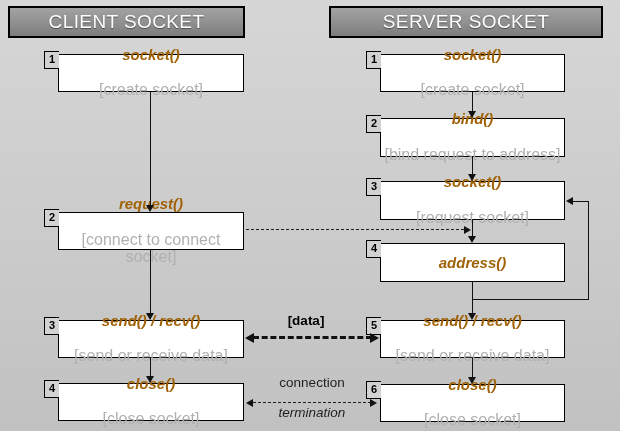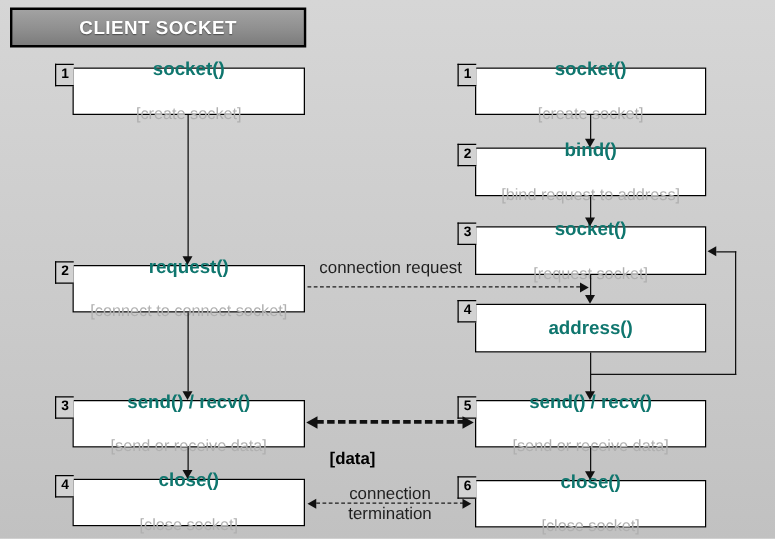--- a/index.html
+++ b/index.html
@@ -9,41 +9,41 @@
     background:linear-gradient(180deg,#d6d6d6 0%,#cbcbcb 55%,#c1c1c1 100%);
     font-family:"Liberation Sans", sans-serif;
     overflow:hidden;
   }
   
   .hdr{
     position:absolute;
     border:2px solid #000;
     background:linear-gradient(180deg,#a2a2a2 0%,#8f8f8f 55%,#7c7c7c 100%);
     color:#fff;
-    font-weight:bold;
-    font-size:15px;
+    font-weight:normal;
+    font-size:19px;
     letter-spacing:.4px;
     display:flex;align-items:center;justify-content:center;
     text-shadow:0 1px 1px rgba(0,0,0,.45);
     box-sizing:border-box;
   }
   .hdr.client{left:8px;top:6px;width:237px;height:32px;}
   .hdr.server{left:329px;top:6px;width:274px;height:32px;}
   
   .box{
     position:absolute;
     background:#fff;
     border:1px solid #000;
     box-sizing:border-box;
     display:flex;flex-direction:column;align-items:center;justify-content:center;
     text-align:center;
     line-height:1.05;
   }
-  .box .title{font-weight:bold;font-size:15px;color:#0f766e;}
-  .box .sub{font-size:13px;color:#b0b0b0;margin-top:20px;}
+  .box .title{font-weight:bold;font-size:15px;color:#a16207;font-style:italic;}
+  .box .sub{font-size:16px;color:#b0b0b0;margin-top:20px;}
   .badge{
     position:absolute;
     left:-15px;top:-4px;
     width:14px;height:16px;
     border:1px solid #000;border-right:none;
     background:#d2d2d2;
     font-size:11px;font-weight:bold;color:#000;
     display:flex;align-items:flex-start;justify-content:center;
     line-height:14px;
   }
@@ -72,20 +72,21 @@
   
   .lbl{position:absolute;color:#1f1f1f;font-size:13.5px;text-align:center;line-height:14px;}
   .lbl.bold{font-weight:bold;color:#000;}
 </style>
 </head>
 <body>
 
 <div id="stage">
 
   <div class="hdr client">CLIENT SOCKET</div>
+  <div class="hdr server">SERVER SOCKET</div>
 
   <div class="box c1">
     <span class="badge">1</span>
     <div class="title">socket()</div>
     <div class="sub">[create socket]</div>
   </div>
   <div class="box c2">
     <span class="badge">2</span>
     <div class="title">request()</div>
     <div class="sub">[connect to connect socket]</div>
@@ -149,28 +150,27 @@
   <div class="vline" style="left:472px;top:358px;height:20px;"></div>
   <div class="arr down" style="left:468px;top:377px;"></div>
 
   <div class="hline" style="left:472px;top:299px;width:117px;"></div>
   <div class="vline" style="left:588px;top:201px;height:99px;"></div>
   <div class="hline" style="left:573px;top:201px;width:16px;"></div>
   <div class="arr left" style="left:566px;top:197px;"></div>
 
   <div class="dash" style="left:246px;top:229px;width:218px;"></div>
   <div class="arr right" style="left:464px;top:226px;"></div>
-  <div class="lbl" style="left:230px;top:207px;width:165px;">connection request</div>
 
   <div class="dash thick" style="left:253px;top:336px;width:119px;"></div>
   <div class="arr left big" style="left:245px;top:333px;"></div>
   <div class="arr right big" style="left:370px;top:333px;"></div>
-  <div class="lbl bold" style="left:232px;top:314px;width:100px;margin-top:46px;">[data]</div>
+  <div class="lbl bold" style="left:256px;top:314px;width:100px;">[data]</div>
 
   <div class="dash" style="left:253px;top:402px;width:118px;"></div>
   <div class="arr left" style="left:246px;top:399px;"></div>
   <div class="arr right" style="left:370px;top:399px;"></div>
-  <div class="lbl" style="left:252px;top:388px;width:120px;">
+  <div class="lbl" style="left:252px;top:376px;width:120px;">
     <div>connection</div>
-    <div style="margin-top:2px;">termination</div>
+    <div style="margin-top:16px;font-style:italic;">termination</div>
   </div>
 
 </div>
 
 </body></html>

